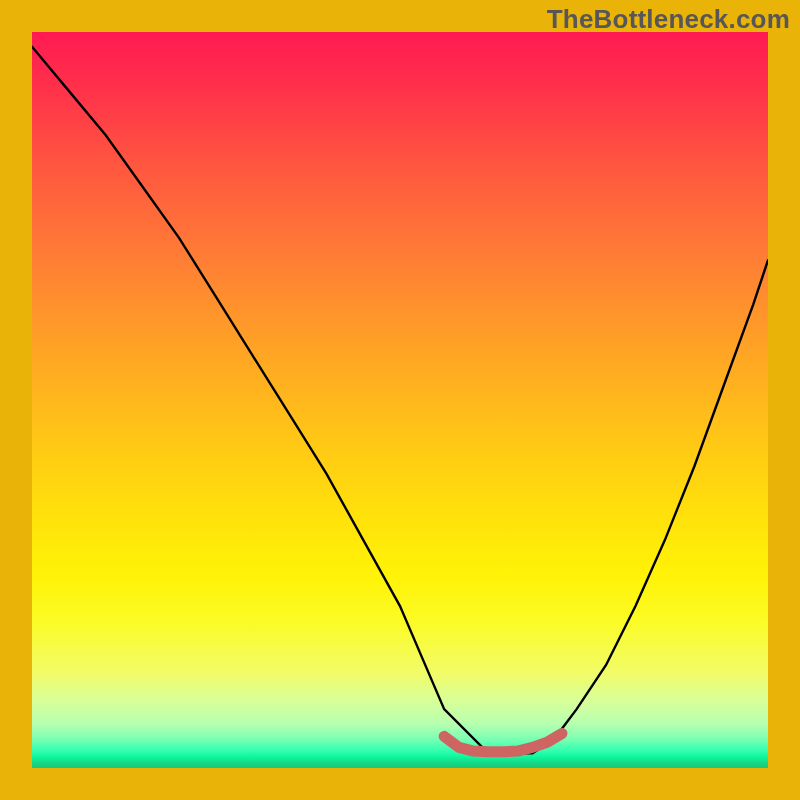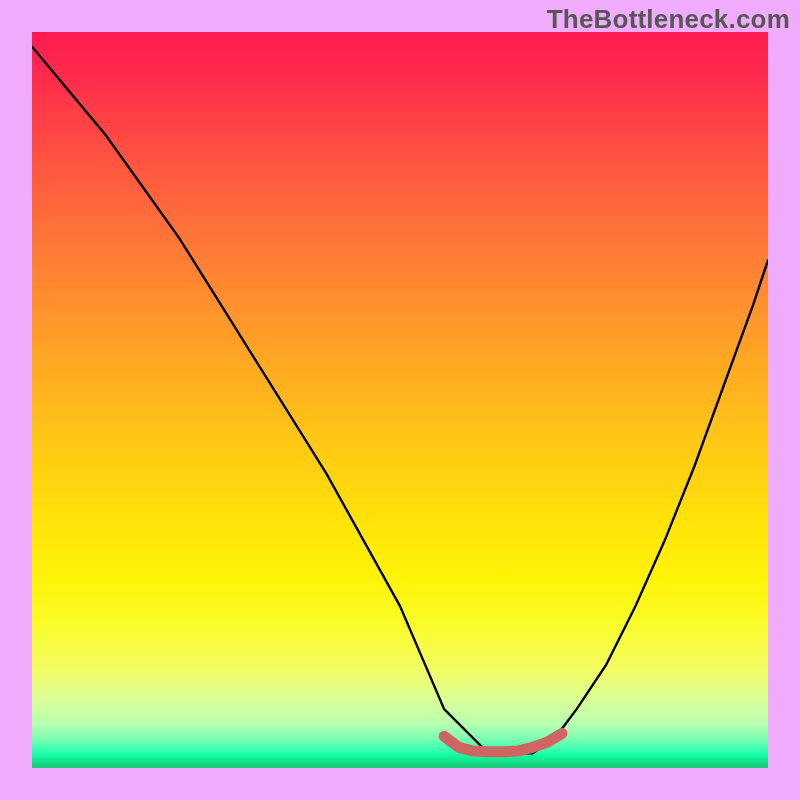--- a/index.html
+++ b/index.html
@@ -8,21 +8,21 @@
     width: 800px;
     height: 800px;
     background: #000;
     overflow: hidden;
   }
   .frame {
     position: absolute;
     left: 0; top: 0;
     width: 800px;
     height: 800px;
-    background: #f0abfc;
+    background: #eab308;
   }
   .watermark {
     position: absolute;
     top: 4px;
     right: 10px;
     font-family: Arial, Helvetica, sans-serif;
     font-size: 26px;
     font-weight: 600;
     color: #575757;
     letter-spacing: 0.2px;

